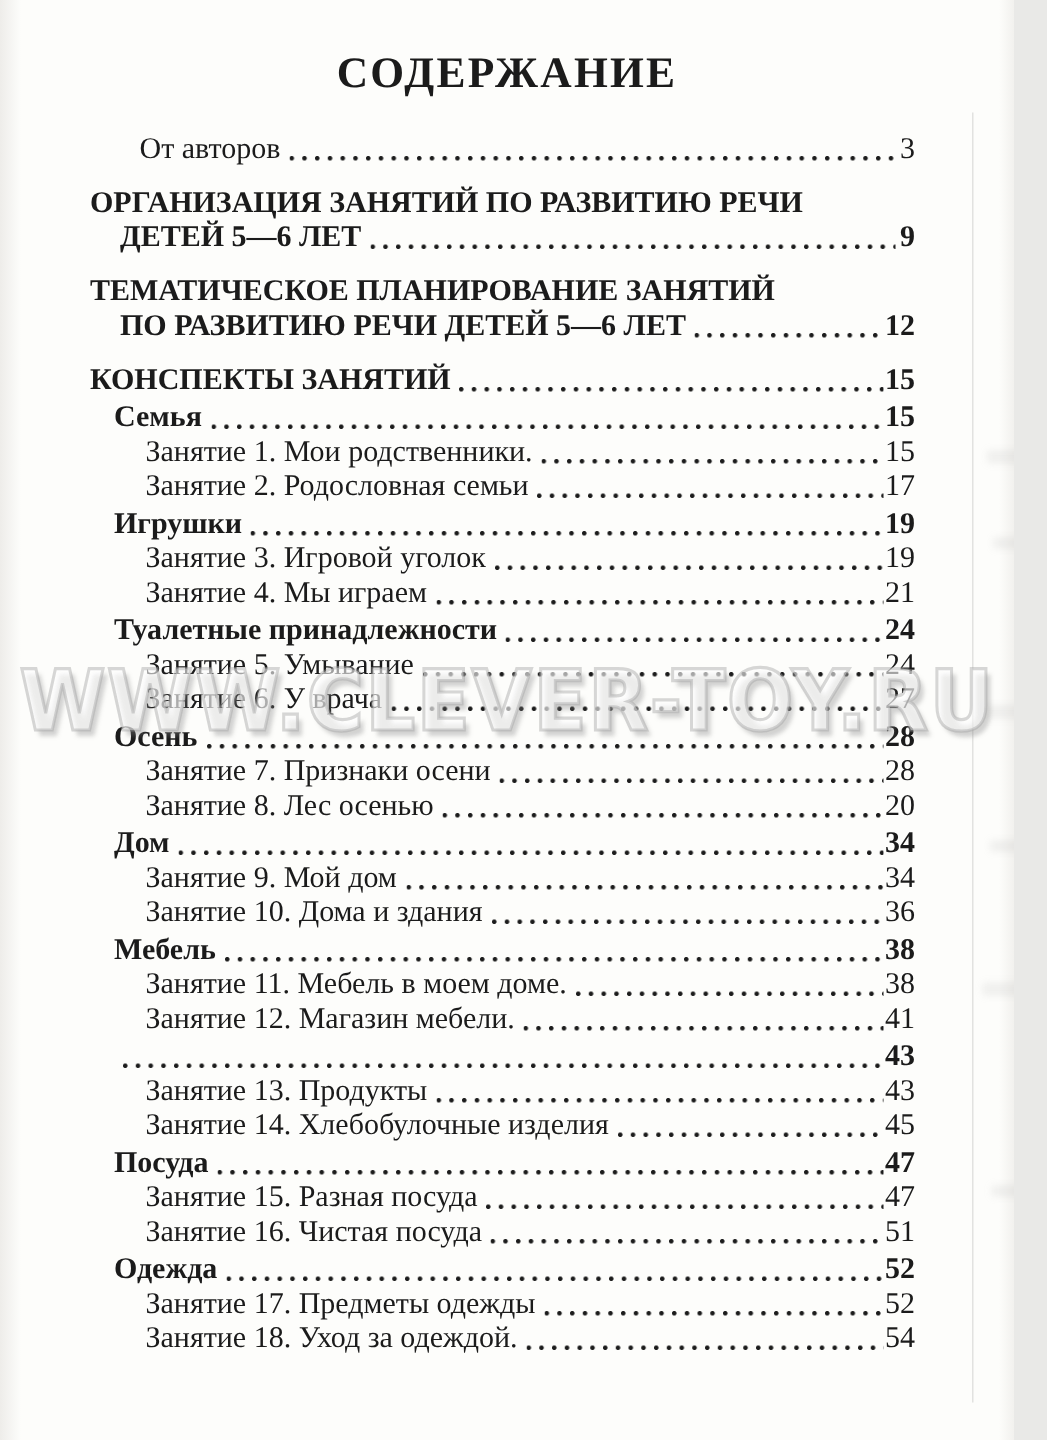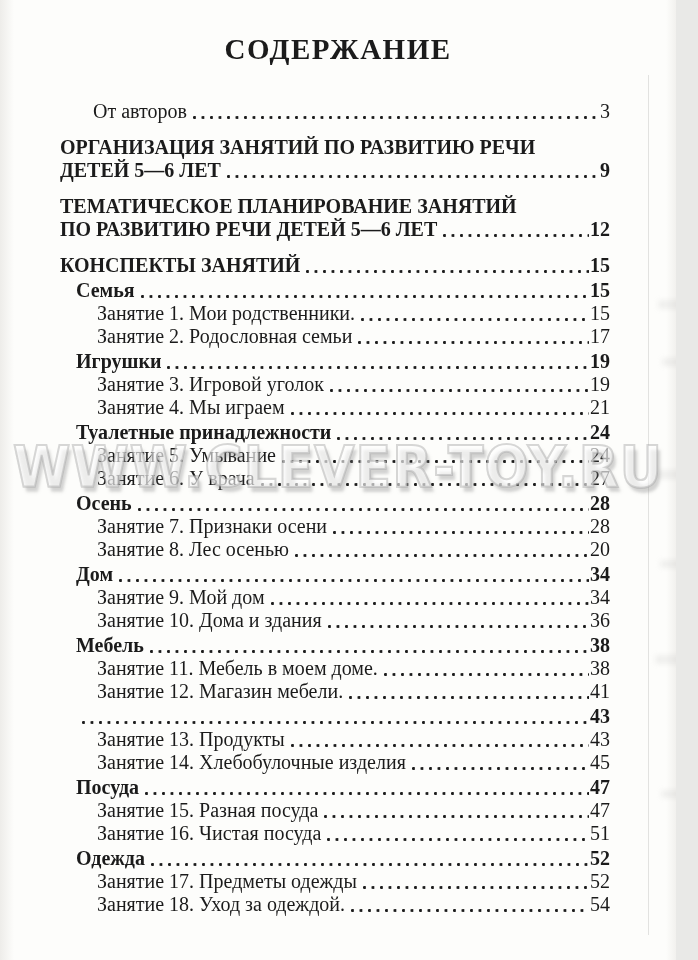--- a/index.html
+++ b/index.html
@@ -25,29 +25,29 @@
   }
   .title{
     padding-top:33px;
     text-align:center;
     font-weight:bold;
     font-size:29px;
     letter-spacing:1.5px;
   }
   .toc{
     position:absolute;
-    top:100px;left:60px;width:550px;
+    top:88px;left:60px;width:550px;
     font-size:20px;
     line-height:23px;
     z-index:1;
   }
   .entry{display:flex;align-items:baseline;}
   .entry .label{white-space:pre-wrap;}
   .entry.chapter{font-weight:bold;margin-top:13px;}
-  .entry.chapter.continuation{margin-top:0;}
+  .entry.chapter.continuation{margin-top:0;margin-left:20px;}
   .entry.section{font-weight:bold;margin-top:2px;padding-left:16px;}
   .entry.lesson{padding-left:37px;}
   .entry.preface{padding-left:33px;}
   .dots{
     flex:1 1 auto;
     height:3px;
     align-self:flex-end;
     margin:0 1px 4px 6px;
     background-image:radial-gradient(circle at 1.5px 1.5px, #1c1c1c 1.25px, rgba(0,0,0,0) 1.8px);
     background-size:8.5px 3px;

